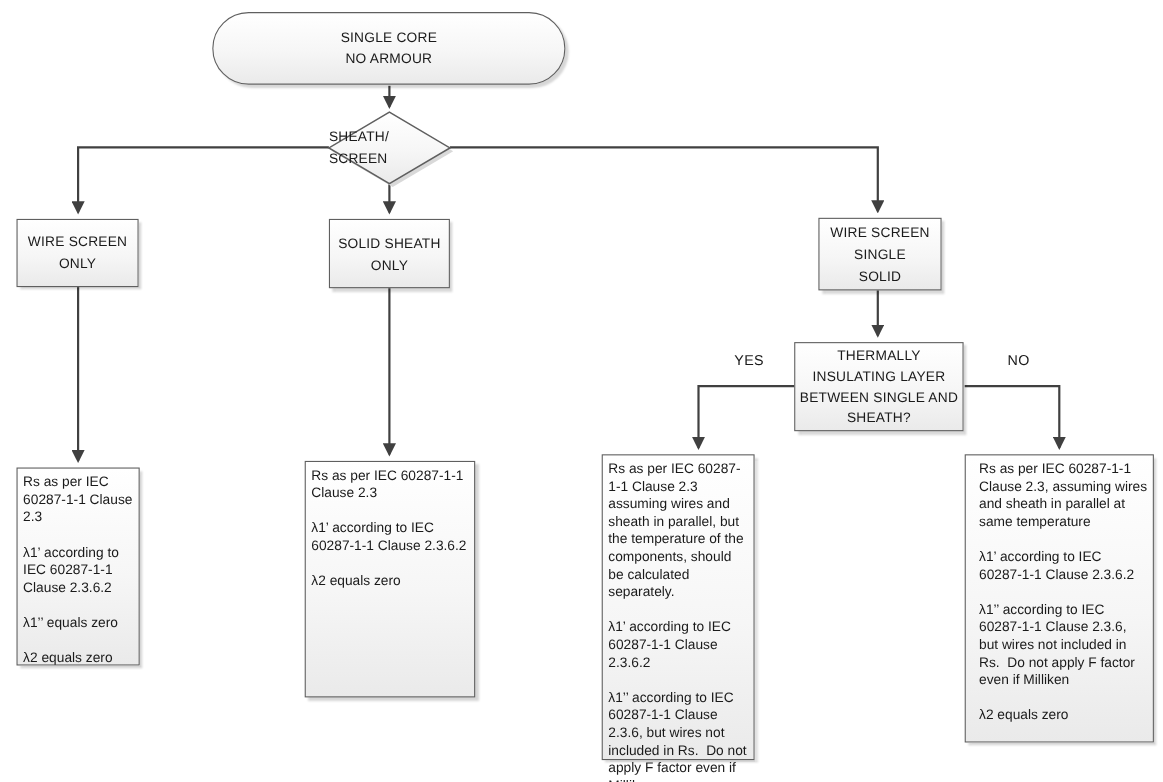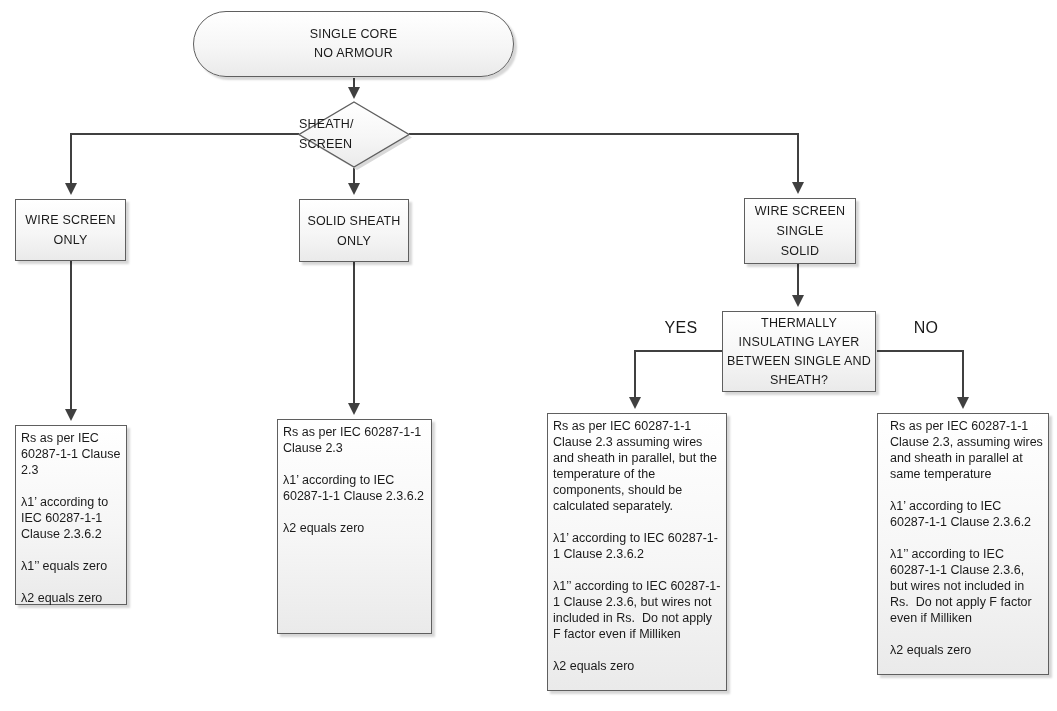--- a/index.html
+++ b/index.html
@@ -30,21 +30,21 @@
   .terminator div{line-height:19px;}
   .diamond-text{
     position:absolute;
     text-align:left;
     font-size:12.5px;line-height:20px;
     letter-spacing:0.2px;
   }
   .flow-label{
     position:absolute;
     width:44px;text-align:center;
-    font-size:16px;line-height:15px;
+    font-size:13px;line-height:15px;
     letter-spacing:0.3px;
   }
   .outcome{
     padding:4px 5px;
     font-size:12.5px;line-height:16px;
     text-align:left;
   }
   .outcome p{
     margin:0 0 16px 0;
     white-space:pre-wrap;
@@ -127,21 +127,21 @@
     <p>λ1’’ equals zero</p>
     <p>λ2 equals zero</p>
   </div>
 
   <div class="shape outcome" style="left:277px;top:419px;width:155px;height:215px;">
     <p>Rs as per IEC 60287-1-1 Clause 2.3</p>
     <p>λ1’ according to IEC 60287-1-1 Clause 2.3.6.2</p>
     <p>λ2 equals zero</p>
   </div>
 
-  <div class="shape outcome" style="left:547px;top:413px;width:180px;height:278px;">
+  <div class="shape outcome" style="left:547px;top:413px;width:139px;height:278px;">
     <p>Rs as per IEC 60287-1-1 Clause 2.3 assuming wires and sheath in parallel, but the temperature of the components, should be calculated separately.</p>
     <p>λ1’ according to IEC 60287-1-1 Clause 2.3.6.2</p>
     <p>λ1’’ according to IEC 60287-1-1 Clause 2.3.6, but wires not included in Rs.  Do not apply F factor even if Milliken</p>
     <p>λ2 equals zero</p>
   </div>
 
   <div class="shape outcome" style="left:877px;top:413px;width:172px;height:262px;padding-left:12px;">
     <p>Rs as per IEC 60287-1-1 Clause 2.3, assuming wires and sheath in parallel at same temperature</p>
     <p>λ1’ according to IEC 60287-1-1 Clause 2.3.6.2</p>
     <p>λ1’’ according to IEC 60287-1-1 Clause 2.3.6, but wires not included in Rs.  Do not apply F factor even if Milliken</p>

